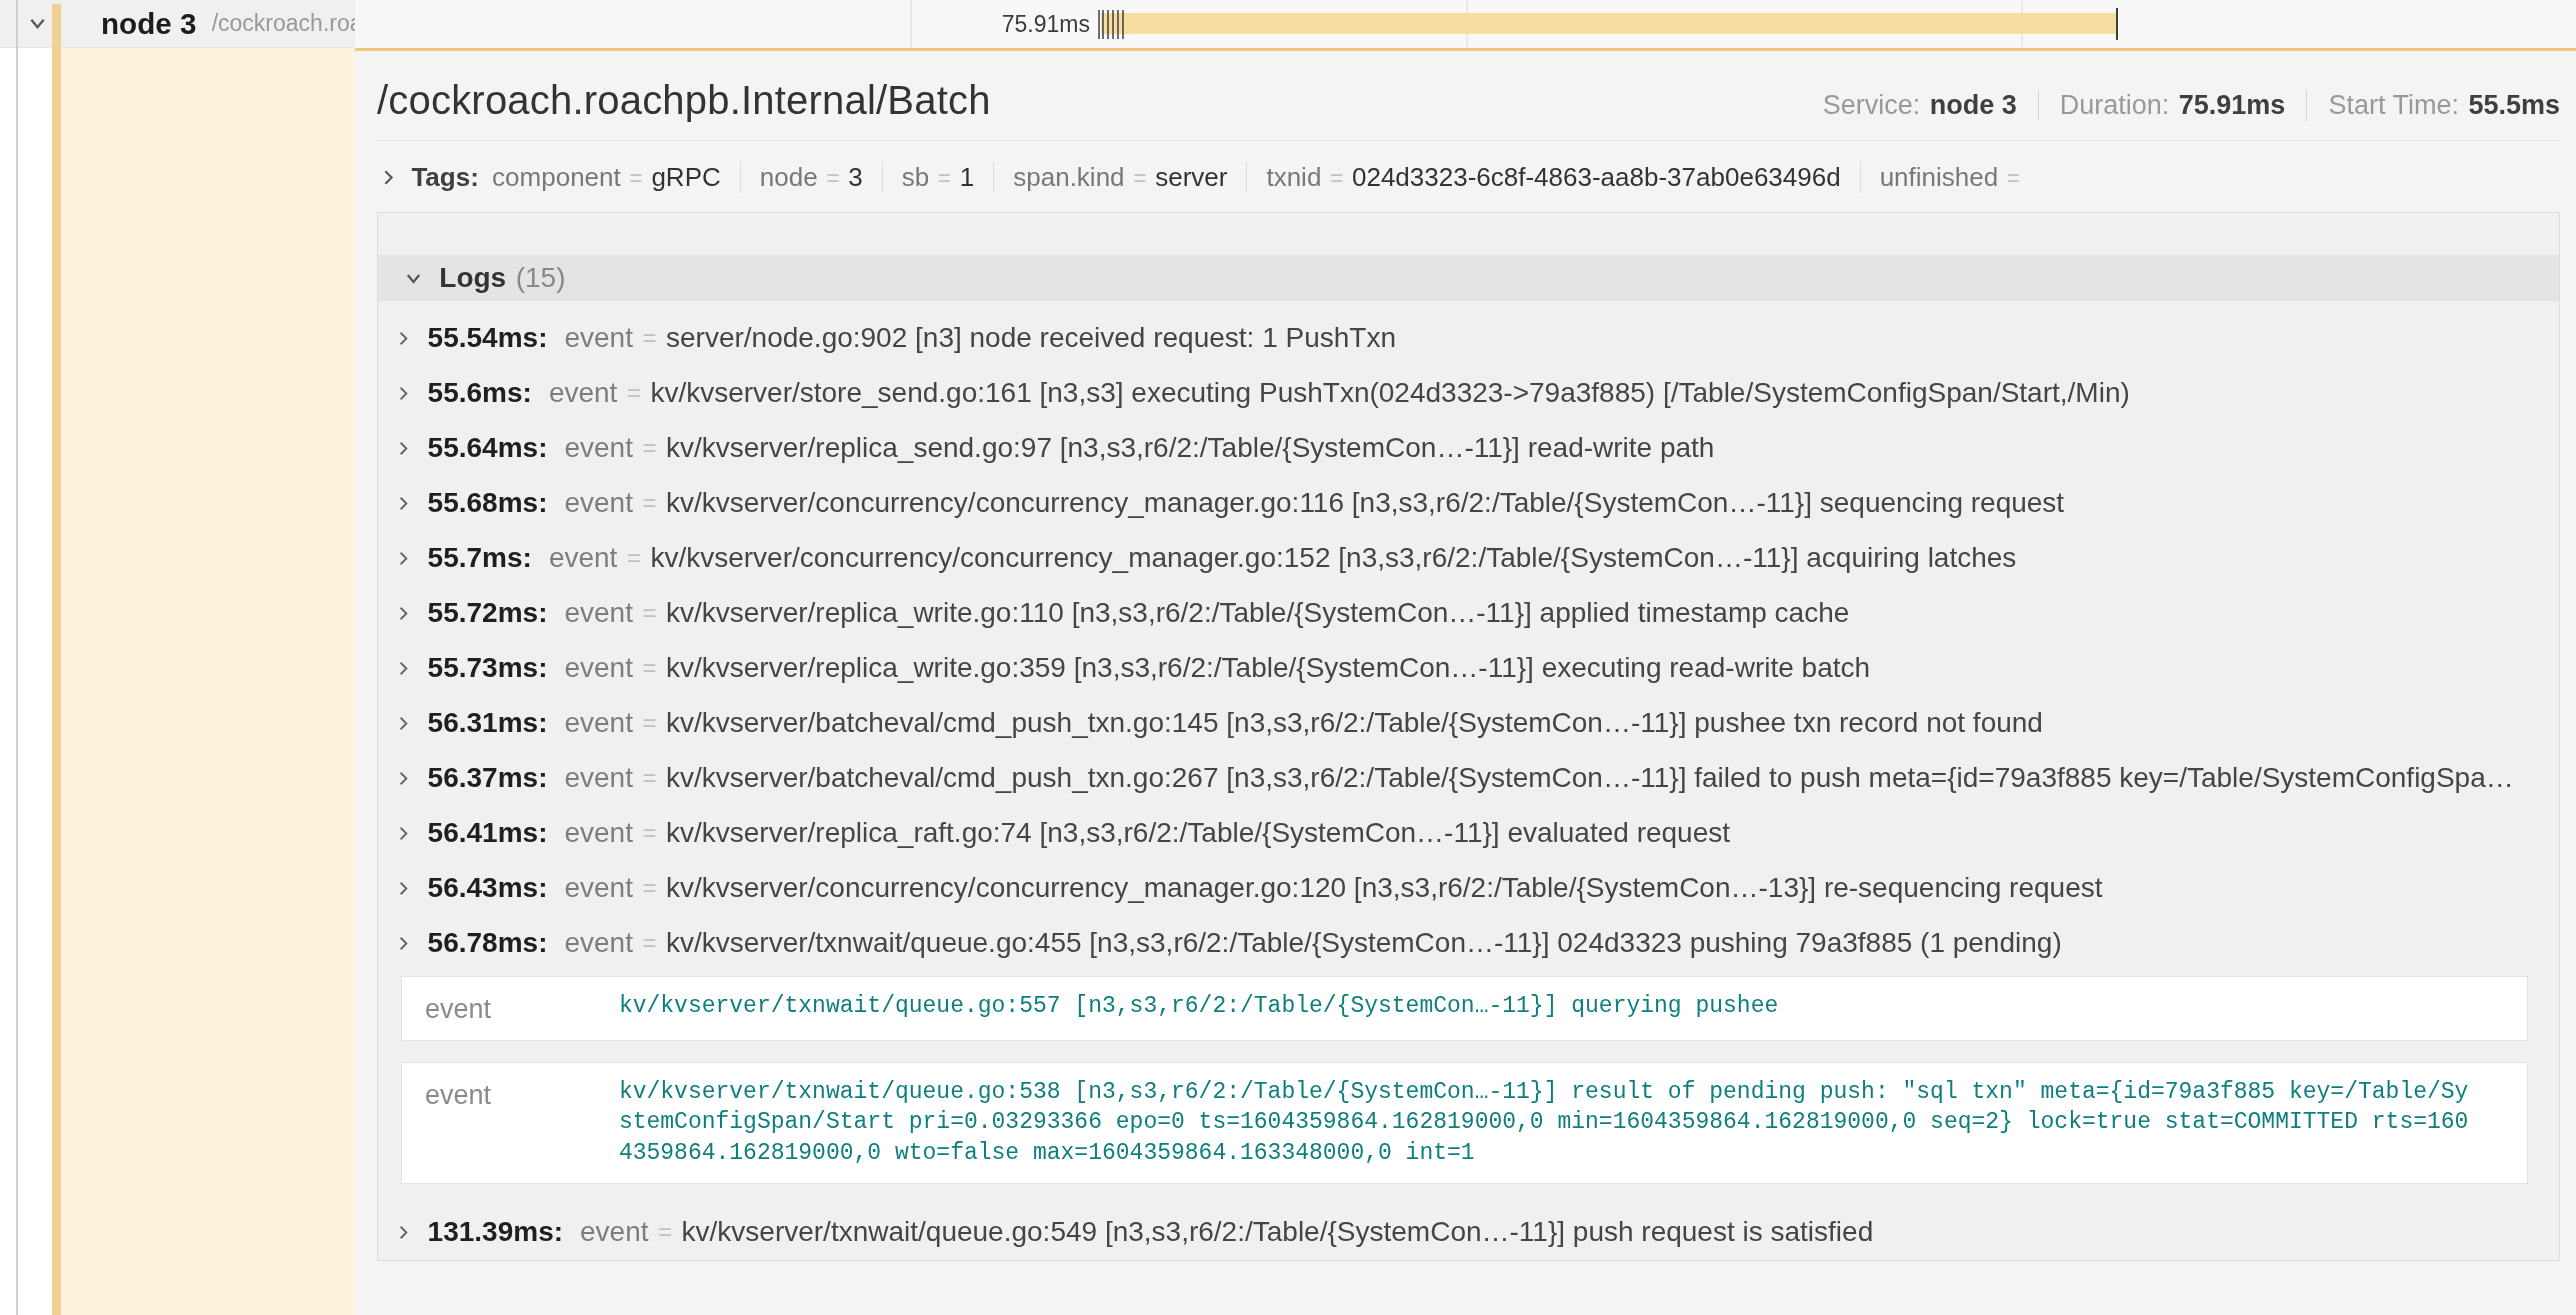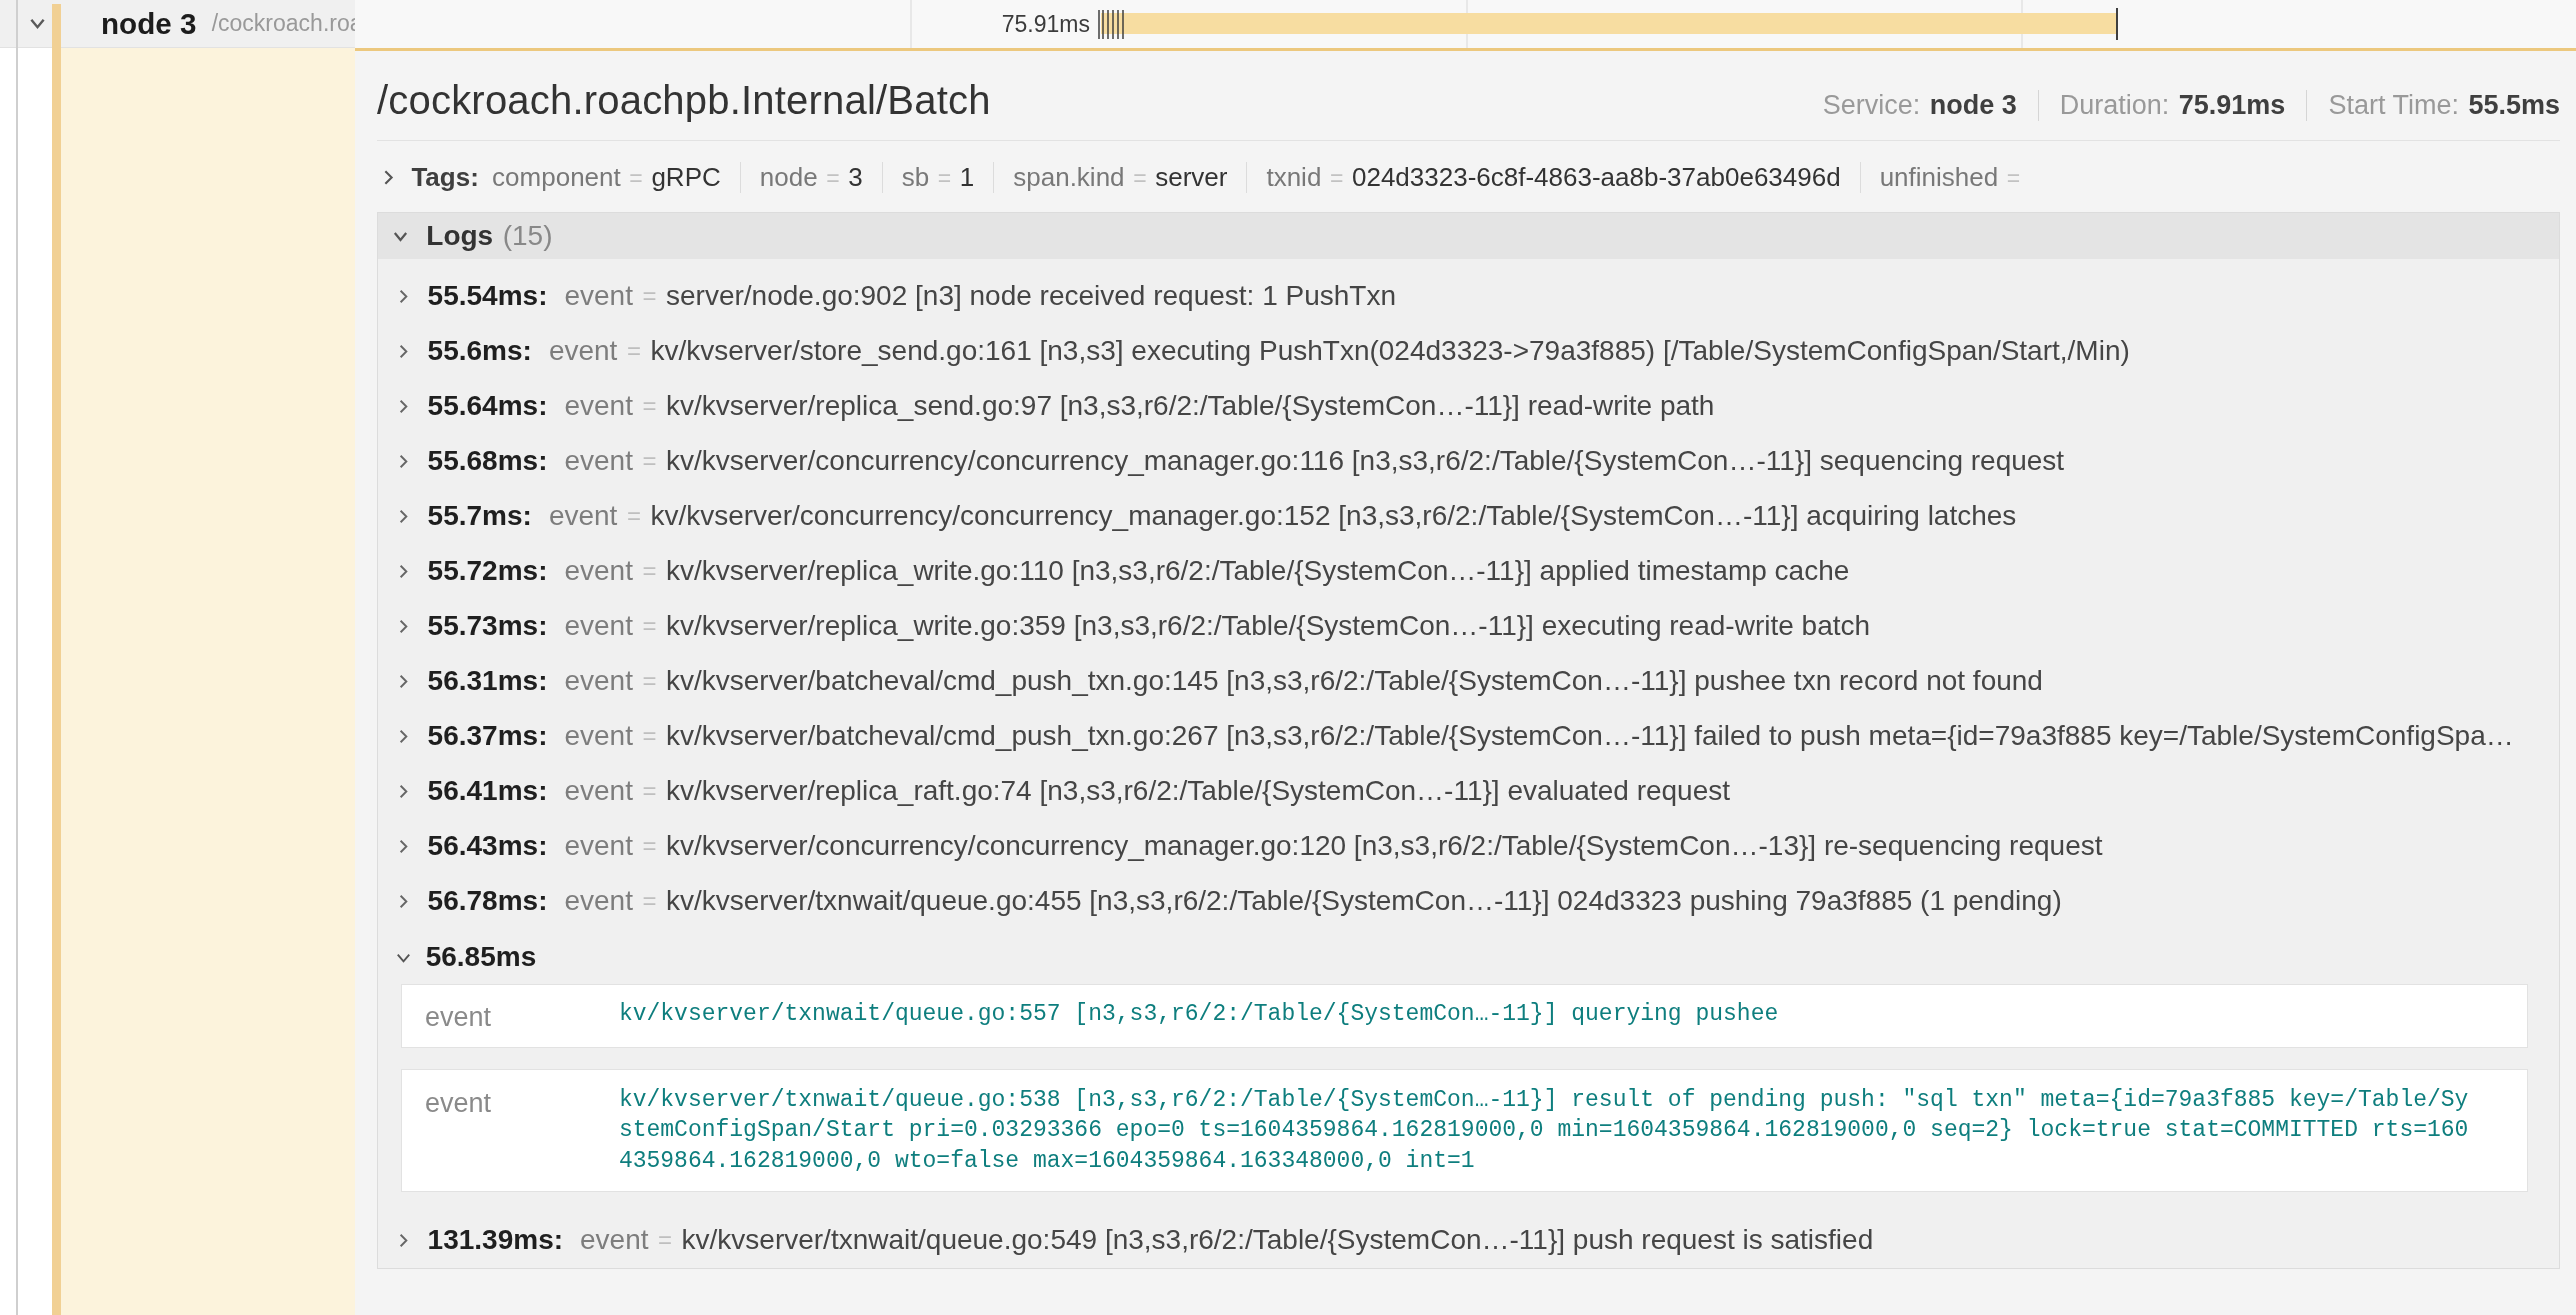--- a/index.html
+++ b/index.html
@@ -47,21 +47,21 @@
 
   .tags-row { display: flex; align-items: center; margin-top: 21px; font-size: 26px; white-space: nowrap; }
   .tags-label { font-weight: 700; color: #3f3f3f; margin: 0 13.3px 0 11.4px; }
   .tag-item { display: flex; align-items: baseline; }
   .tag-item + .tag-item { border-left: 1.9px solid #dcdcdc; margin-left: 19px; padding-left: 19px; }
   .tag-key { color: #787878; }
   .tag-eq { color: #c2c2c2; margin: 0 8.6px; font-size: 23px; }
   .tag-val { color: #333; }
 
   .logs-box { margin-top: 19px; background: #f0f0f0; border: 1px solid #dcdcdc; }
-  .logs-header { height: 46px; background: #e4e4e4; display: flex; align-items: center; padding-left: 10px; }
+  .logs-header { height: 46px; background: #e4e4e4; display: flex; align-items: center; padding-left: 23px; margin-top: 42px; }
   .logs-title { font-size: 28px; font-weight: 700; color: #333; margin: 0 9.5px 0 13.3px; }
   .logs-count { font-size: 28px; color: #888; }
   .logs-list { padding: 9.5px 0 0 15.3px; }
 
   .log-row { display: flex; align-items: center; height: 55px; white-space: nowrap;
     font-size: 28px; padding-right: 34px; }
   .log-row .chev { flex: 0 0 auto; margin-right: 13.3px; display: flex; align-items: center; }
   .log-time { font-weight: 700; color: #1f1f1f; margin-right: 17px; }
   .log-key { color: #7d7d7d; }
   .log-eq { color: #bfbfbf; margin: 0 9.5px; font-size: 24px; }
@@ -331,28 +331,20 @@
                 <polyline points="8,5 14,11 8,17" fill="none" stroke="#666" stroke-width="2"></polyline>
               </svg>
     </span>
     <span class="log-time">56.78ms:</span>
     <span class="log-key">event</span>
     <span class="log-eq">=</span>
     <span class="log-val">kv/kvserver/txnwait/queue.go:455 [n3,s3,r6/2:/Table/{SystemCon…-11}] 024d3323 pushing 79a3f885 (1 pending)</span>
   </div>
 
   <div class="log-expanded">
-    <div class="exp-header">
-      <span class="chev">
-        <svg class="ch" width="21" height="21" viewBox="0 0 22 22">
-                  <polyline points="5,8 11,15 17,8" fill="none" stroke="#555" stroke-width="2"></polyline>
-                </svg>
-      </span>
-      <span class="exp-time">56.85ms</span>
-    </div>
     <div class="kv-box">
       <div class="kv-row">
         <div class="kv-key">event</div>
         <div class="kv-val">kv/kvserver/txnwait/queue.go:557 [n3,s3,r6/2:/Table/{SystemCon…-11}] querying pushee</div>
       </div>
     </div>
   </div>
 
   <div class="log-expanded">
     <div class="kv-box">

